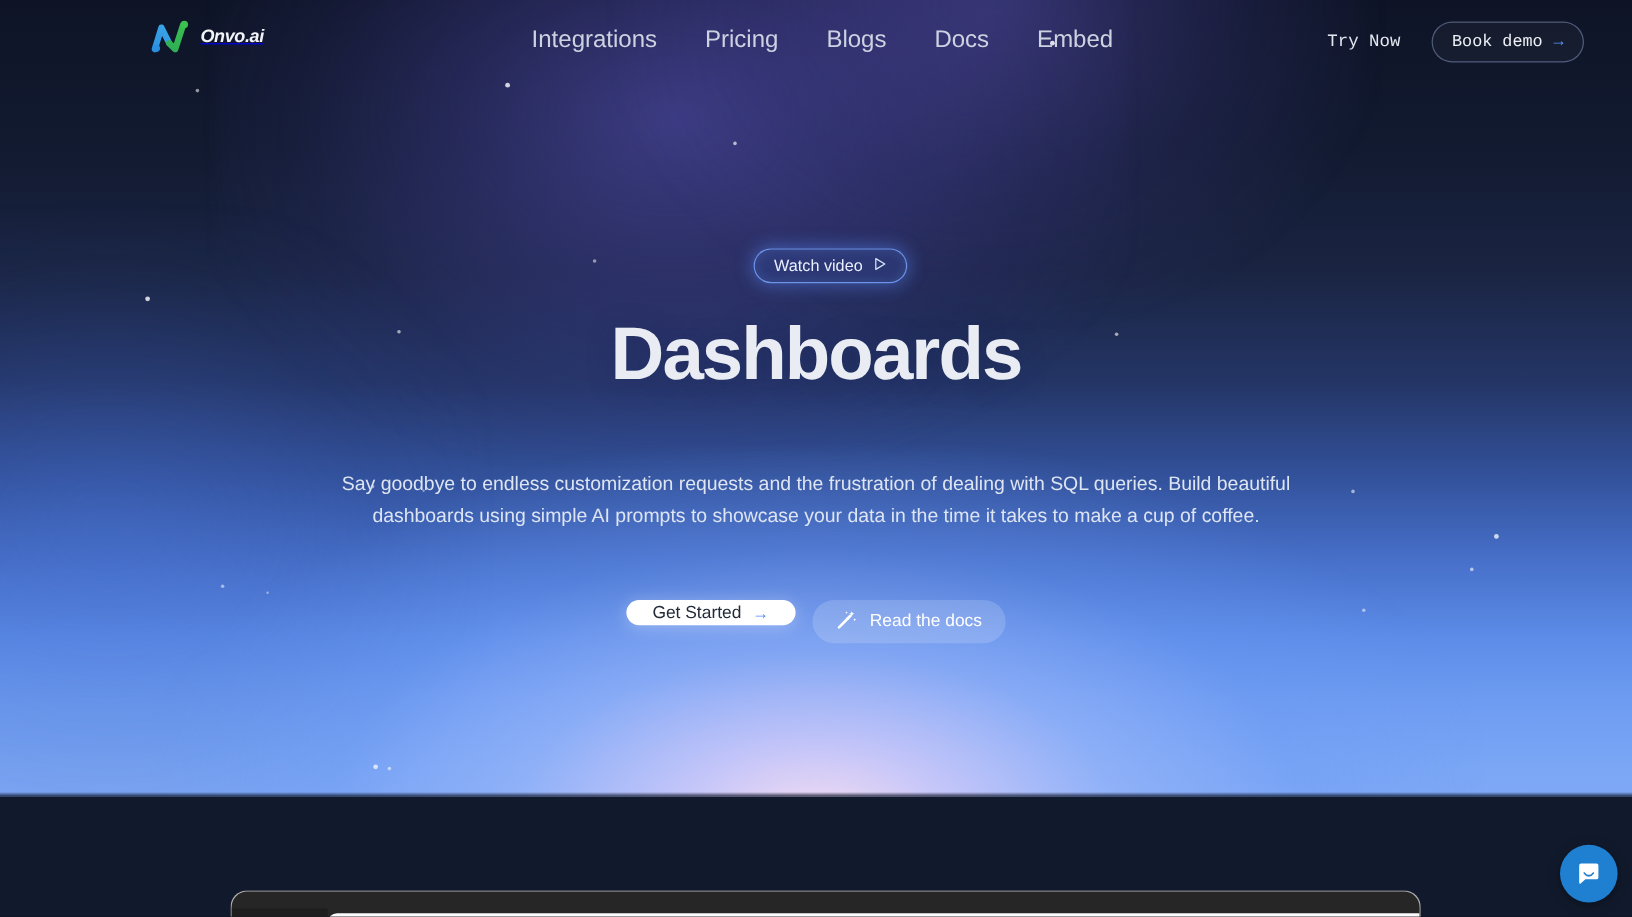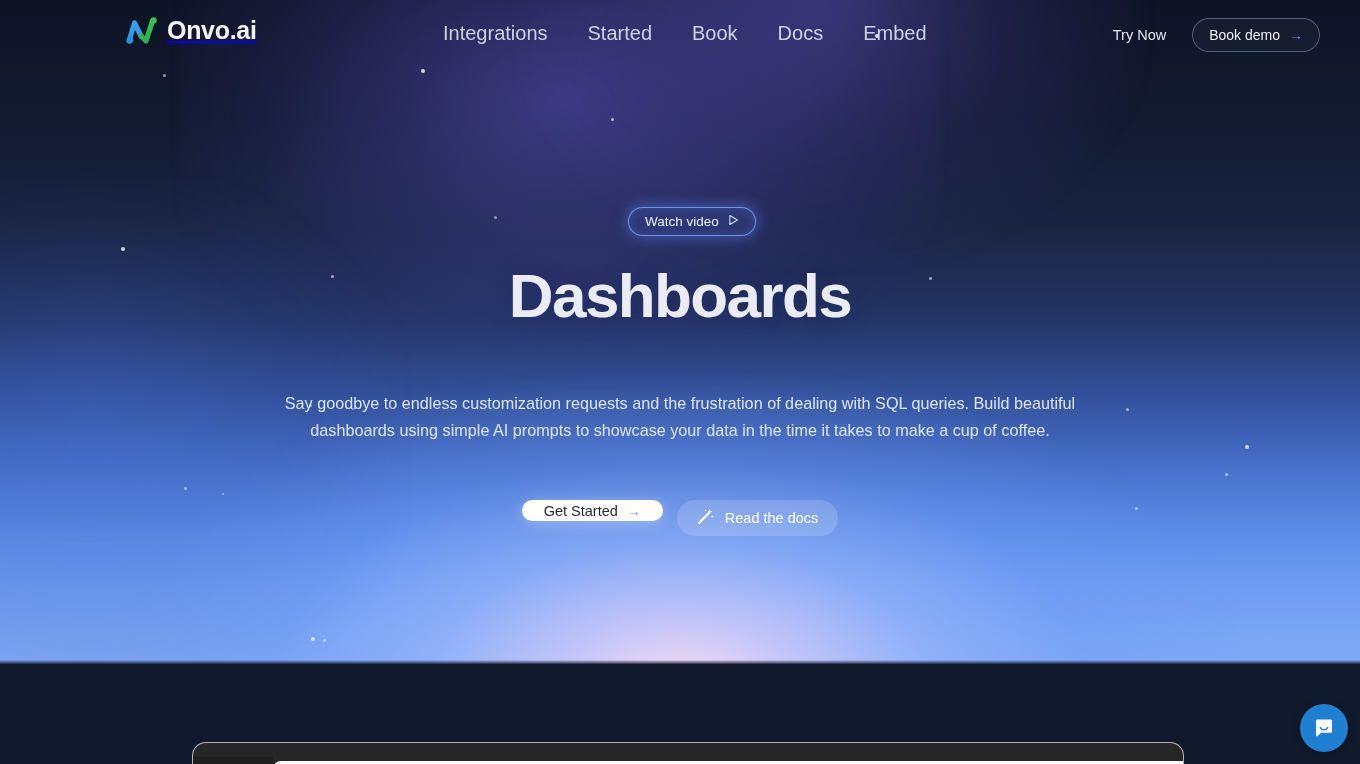--- a/index.html
+++ b/index.html
@@ -116,24 +116,25 @@
     position: absolute;
     left: 126px; top: 16px;
     display: flex;
     align-items: center;
     gap: 7px;
     cursor: pointer;
   }
   .brand-mark { width: 34px; height: 28px; display: block; }
   .brand-text {
     color: #f2f4f8;
-    font-size: 25px;
+    font-size: 15px;
     font-weight: 700;
     letter-spacing: -0.3px;
     line-height: 1;
+    font-style: italic;
   }
 
   .nav {
     position: absolute;
     left: 443px; top: 22px;
     display: flex;
     align-items: center;
     gap: 40px;
   }
   .nav-link {
@@ -144,20 +145,21 @@
     cursor: pointer;
     opacity: 0.95;
   }
 
   .header-right {
     position: absolute;
     right: 40px; top: 18px;
     display: flex;
     align-items: center;
     gap: 26px;
+    font-family: Liberation Mono, monospace;
   }
   .try-now {
     color: #e3e7f0;
     font-size: 14.5px;
     text-decoration: none;
     cursor: pointer;
     white-space: nowrap;
   }
   .book-demo {
     display: inline-flex;
@@ -384,22 +386,22 @@
           <path d="M15 20 L20 25 L26.5 5" stroke="url(#lgB)" stroke-width="5.2" stroke-linecap="round" stroke-linejoin="round"></path>
           <circle cx="4.2" cy="24.2" r="3.1" fill="#2a8fe0"></circle>
           <circle cx="27.6" cy="4.4" r="3.1" fill="#3cc24e"></circle>
         </svg>
       </span>
       <span class="brand-text">Onvo.ai</span>
     </a>
 
     <nav class="nav">
       <a class="nav-link" href="#">Integrations</a>
-      <a class="nav-link" href="#">Started</a>
-      <a class="nav-link" href="#">Book</a>
+      <a class="nav-link" href="#">Pricing</a>
+      <a class="nav-link" href="#">Blogs</a>
       <a class="nav-link" href="#">Docs</a>
       <a class="nav-link" href="#">Embed</a>
     </nav>
 
     <div class="header-right">
       <a class="try-now" href="#">Try Now</a>
       <a class="book-demo" href="#">
         <span>Book demo</span>
         <span class="arrow-blue">→</span>
       </a>

